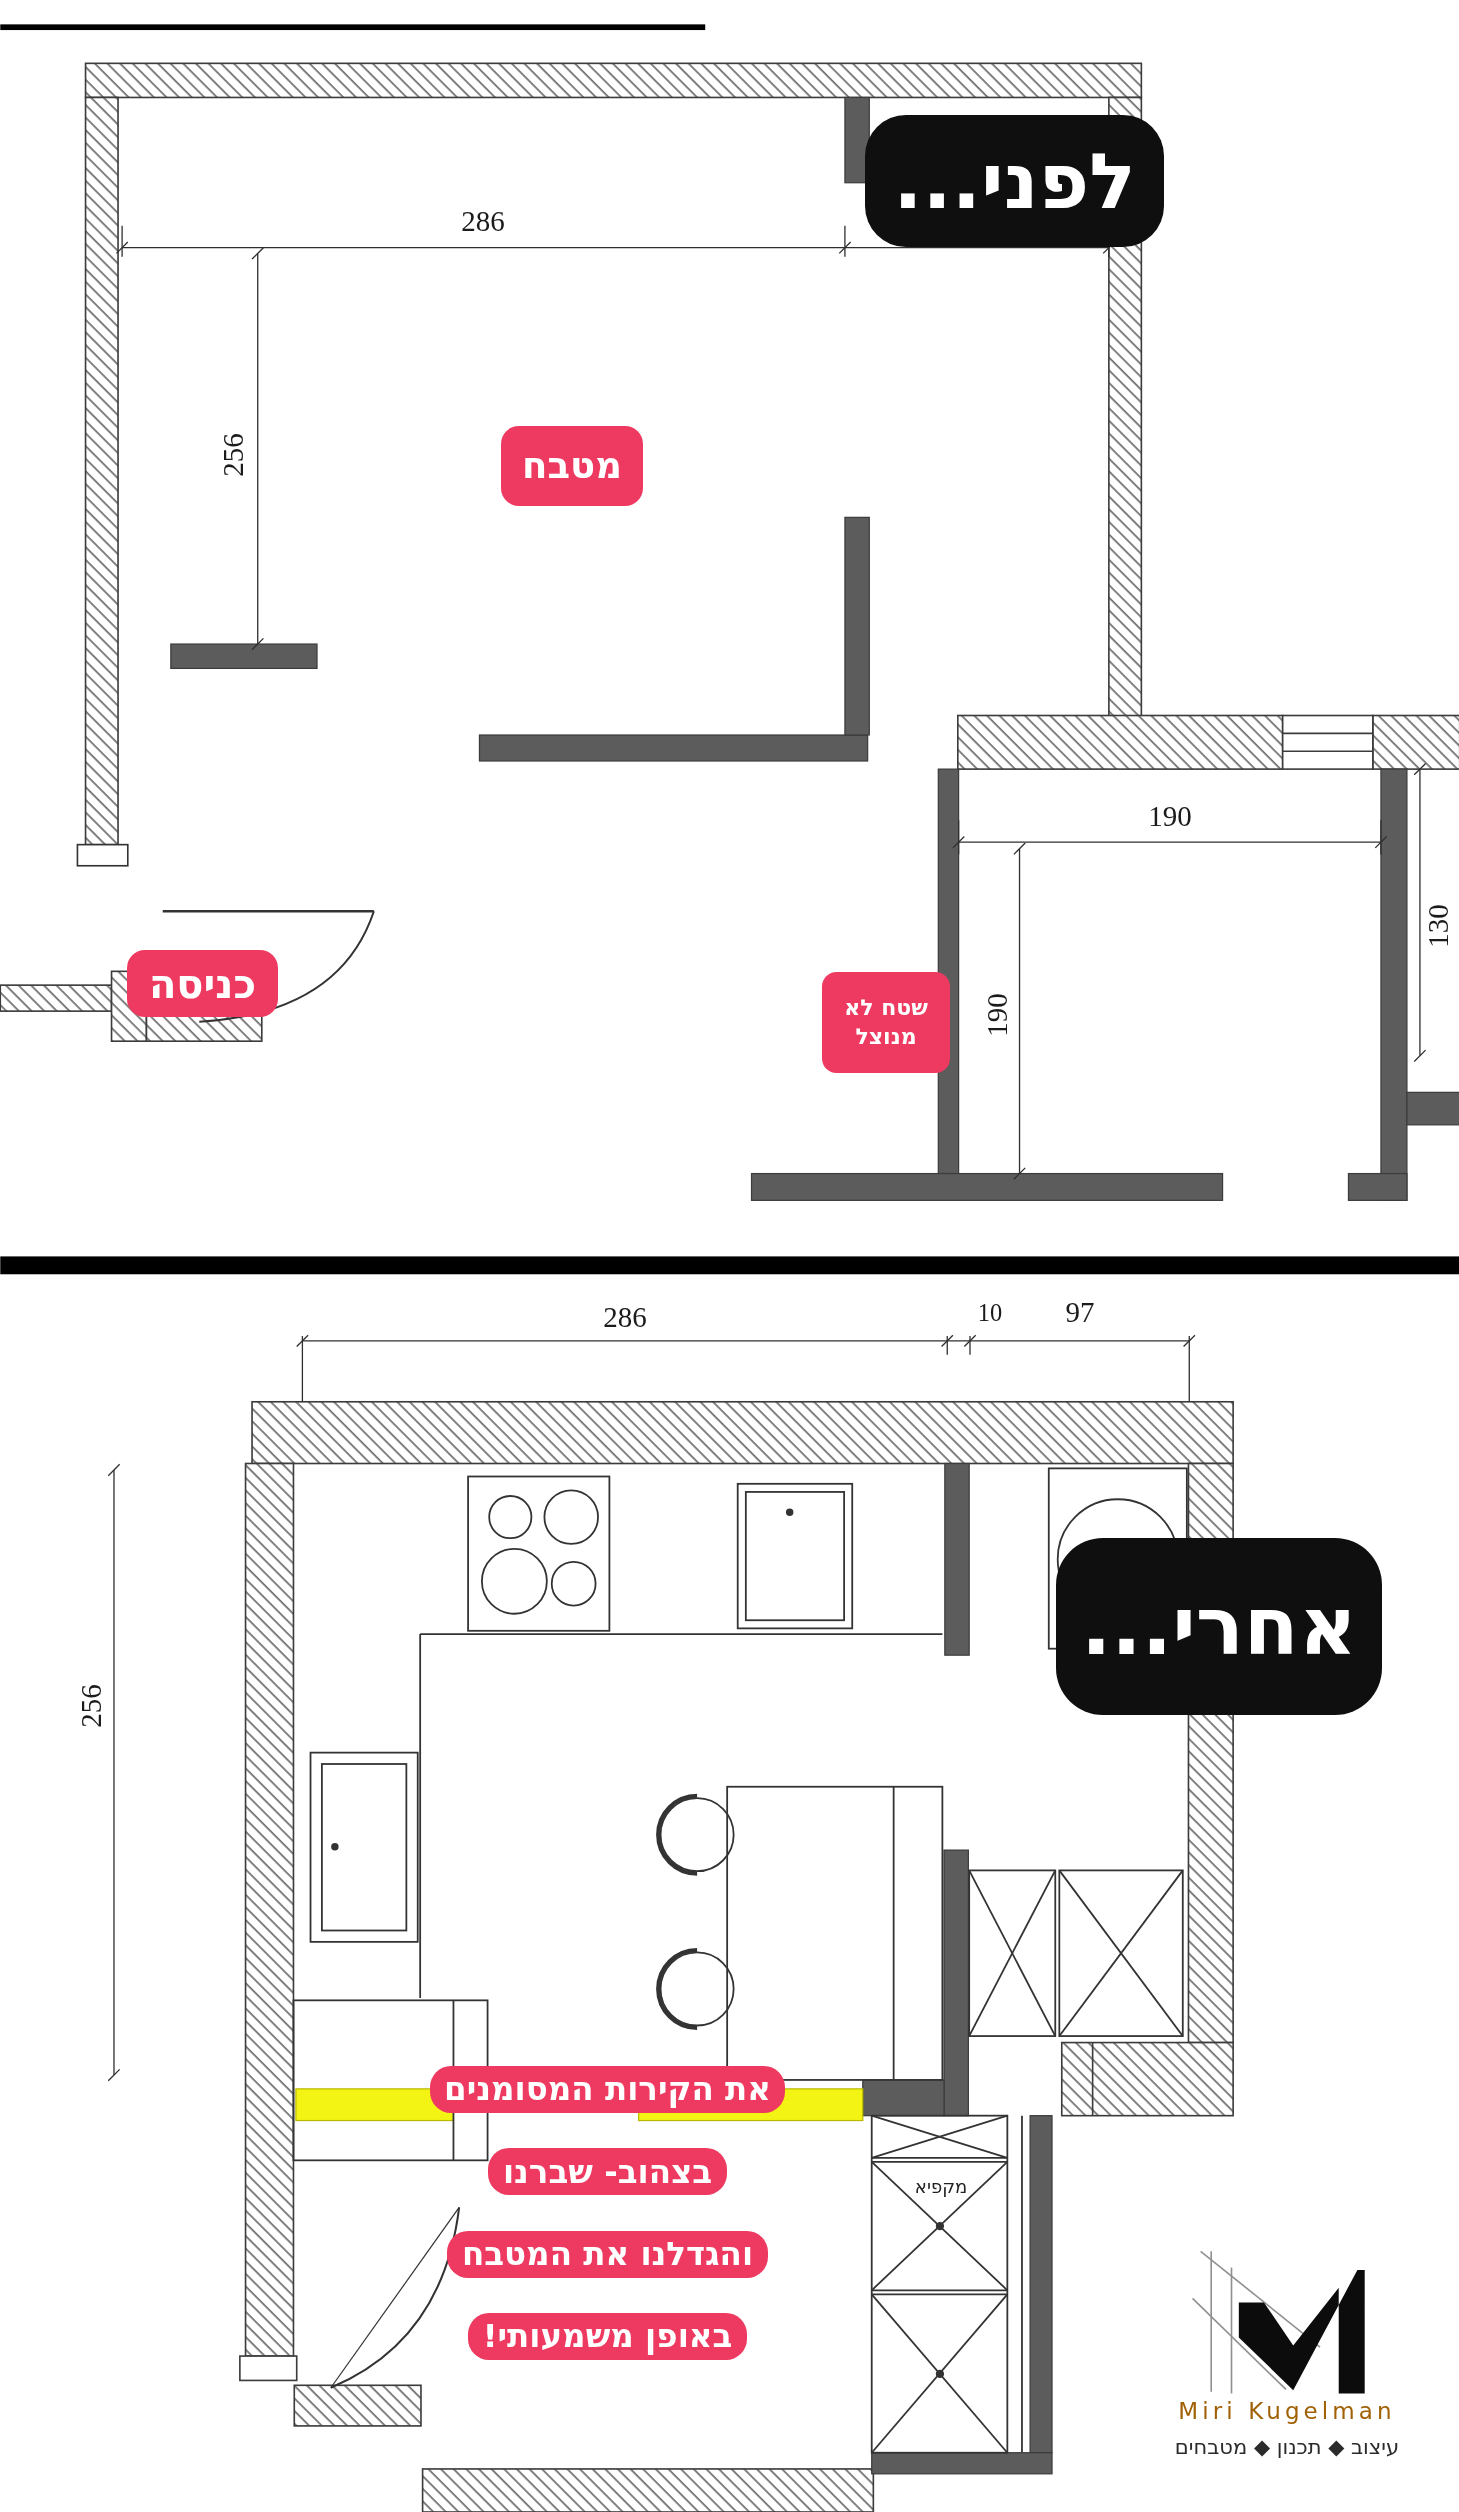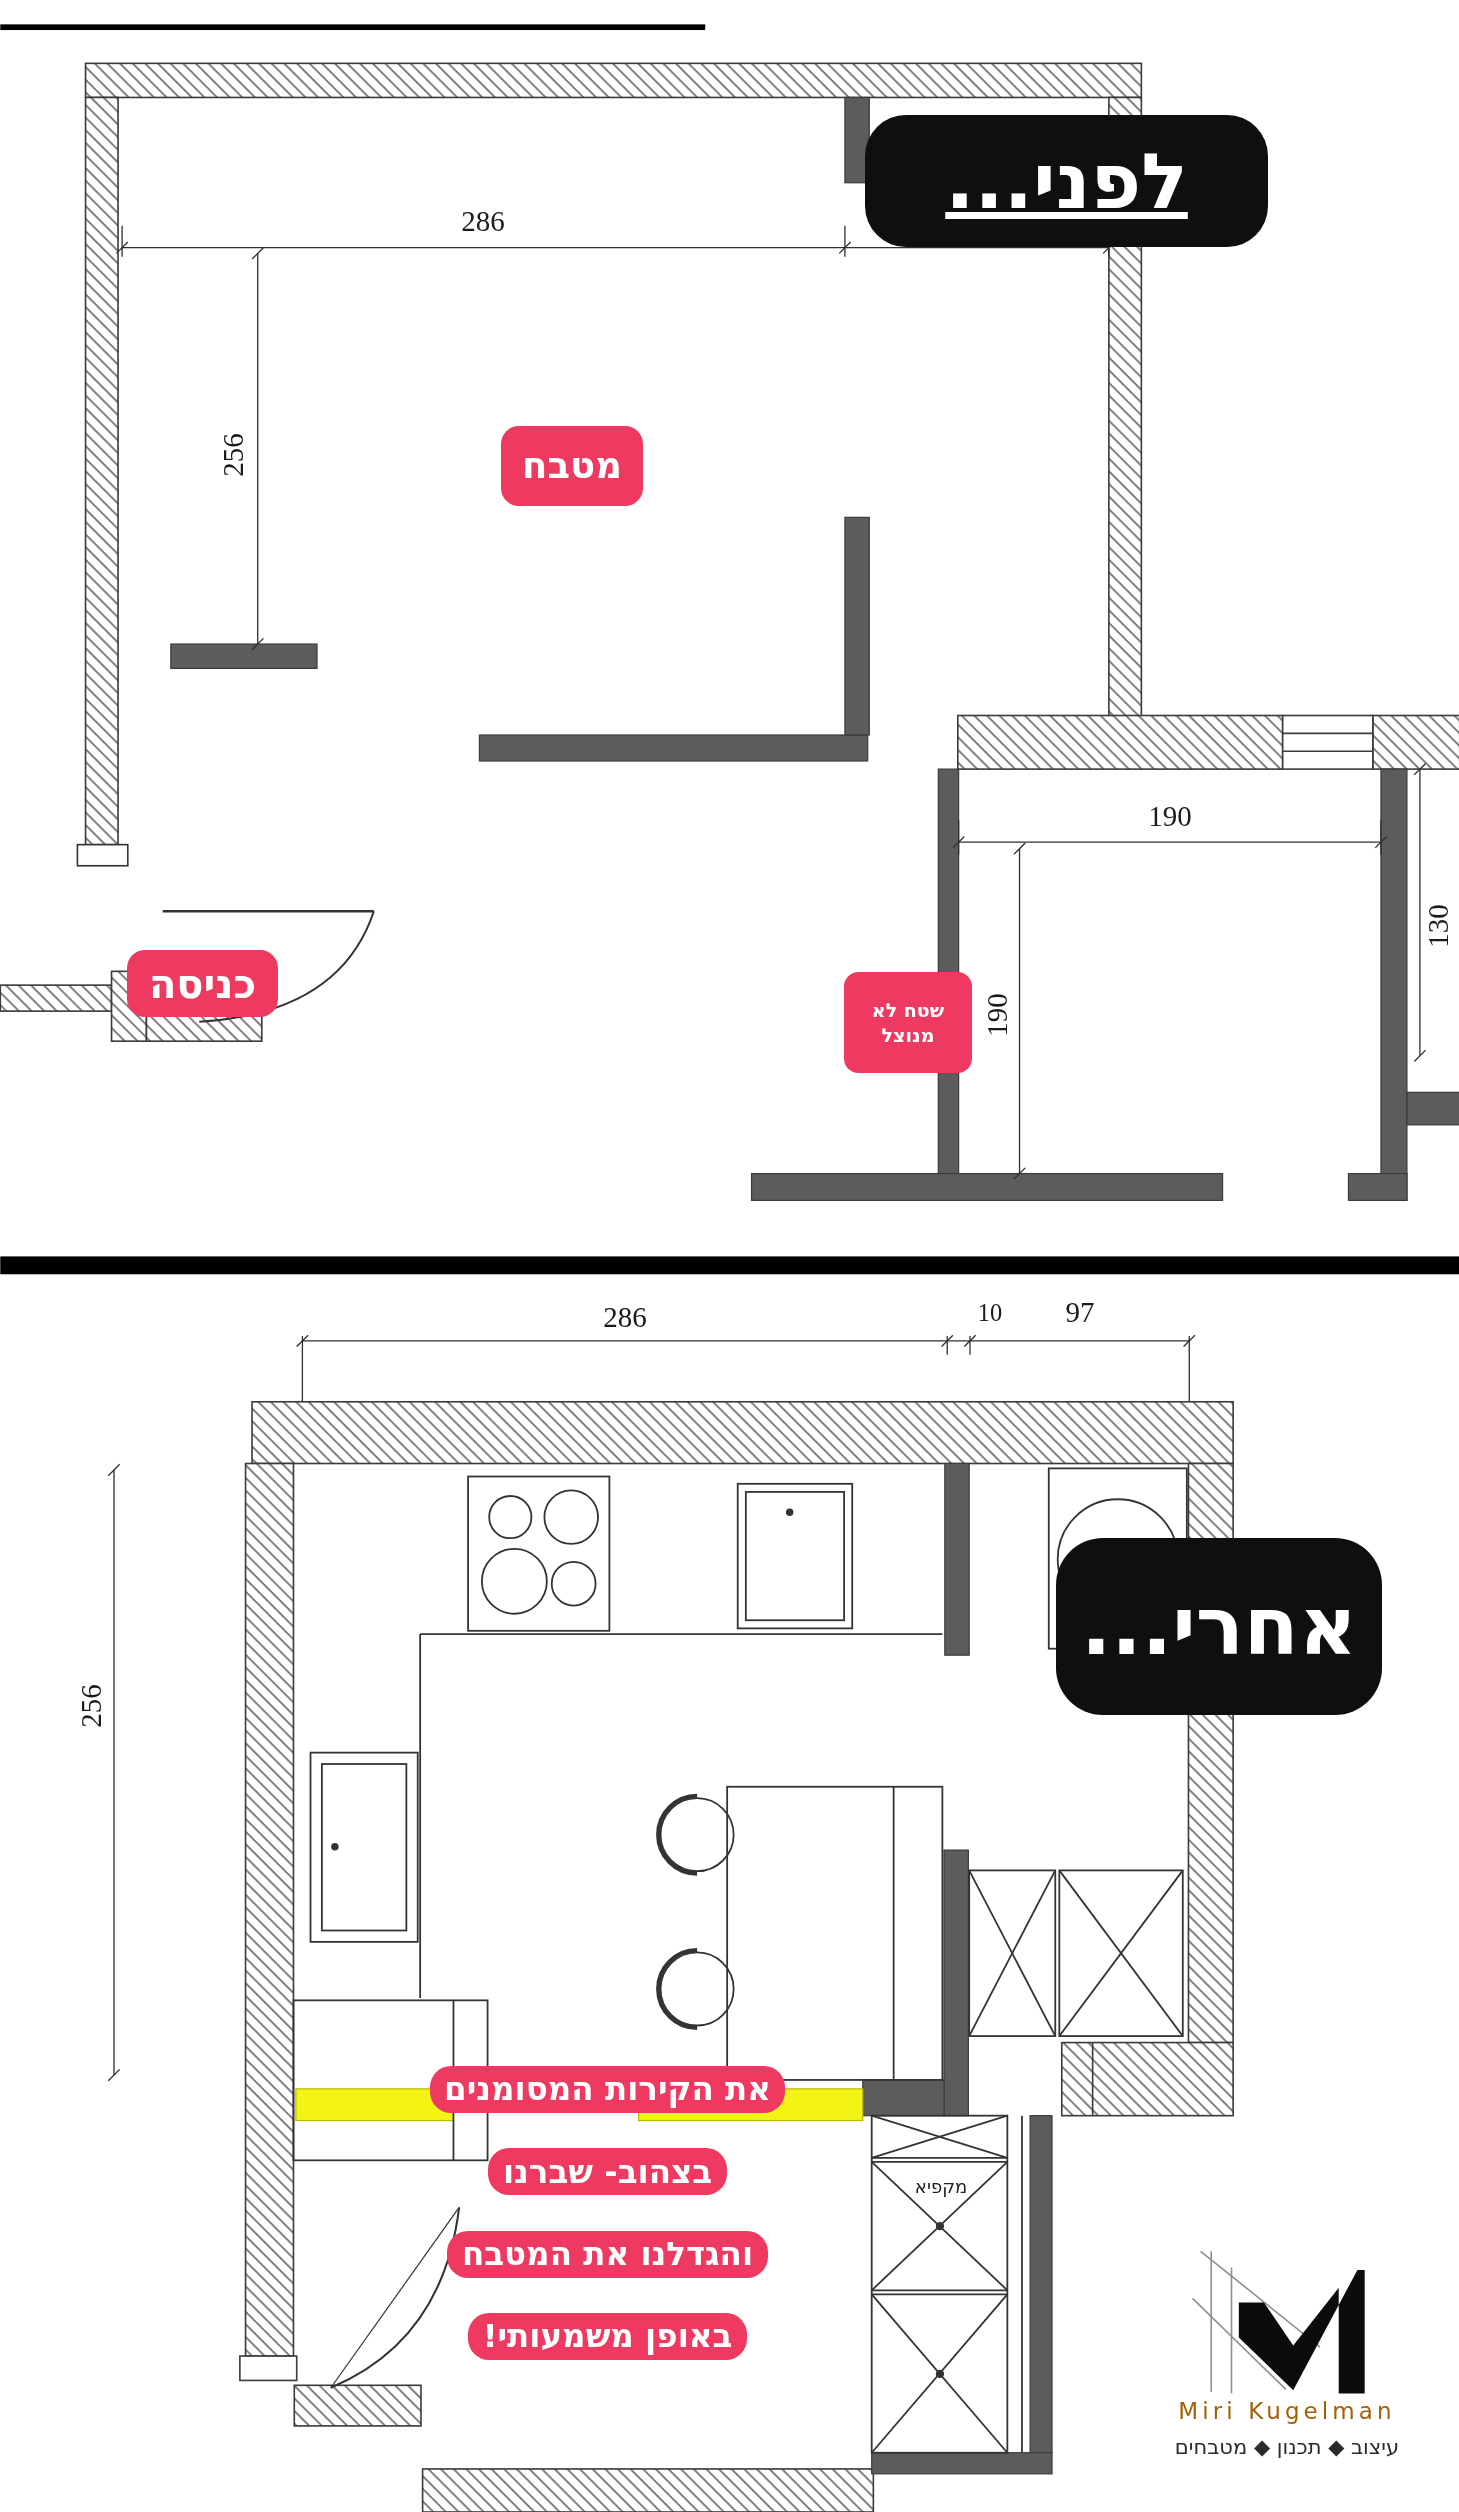--- a/index.html
+++ b/index.html
@@ -231,33 +231,33 @@
     <g stroke="#909090" stroke-width="2" fill="none">
       <line x1="1491" y1="2772" x2="1491" y2="2945"></line>
       <line x1="1516" y1="2792" x2="1516" y2="2947"></line>
       <line x1="1478" y1="2772" x2="1625" y2="2890"></line>
       <line x1="1468" y1="2830" x2="1583" y2="2942"></line>
     </g>
     <path d="M1525,2835 L1556,2835 L1592,2888 L1648,2817 L1648,2947 L1680,2947 L1680,2795 L1671,2795 L1592,2943 L1525,2878 Z" fill="#0c0c0c"></path>
   </g>
 </svg>
 
-  <div class="overlay badge-black" style="left:865px;top:115px;width:403px;height:132px;font-size:77px;text-decoration:underline;">
+  <div class="overlay badge-black" style="left:865px;top:115px;width:299px;height:132px;font-size:77px;">
     <span>לפני...</span>
   </div>
 
   <div class="overlay badge-pink" style="left:501px;top:426px;width:142px;height:80px;font-size:37px;align-items:center;">
     <span>מטבח</span>
   </div>
 
   <div class="overlay badge-pink" style="left:127px;top:950px;width:151px;height:67px;font-size:40px;">
     <span>כניסה</span>
   </div>
 
-  <div class="overlay badge-pink" style="left:822px;top:972px;width:128px;height:101px;font-size:19px;border-radius:14.6px;margin-left:22px;">
+  <div class="overlay badge-pink" style="left:822px;top:972px;width:128px;height:101px;font-size:22px;border-radius:14.6px;">
     <span>שטח לא</span>
     <span>מנוצל</span>
   </div>
 
   <div class="overlay dim" style="left:483px;top:221px;">286</div>
   <div class="overlay dim" style="left:977px;top:227px;">97</div>
   <div class="overlay dim rot" style="left:233px;top:455px;">256</div>
   <div class="overlay dim" style="left:1170px;top:816px;">190</div>
   <div class="overlay dim rot" style="left:997px;top:1015px;">190</div>
   <div class="overlay dim rot" style="left:1438px;top:926px;">130</div>

